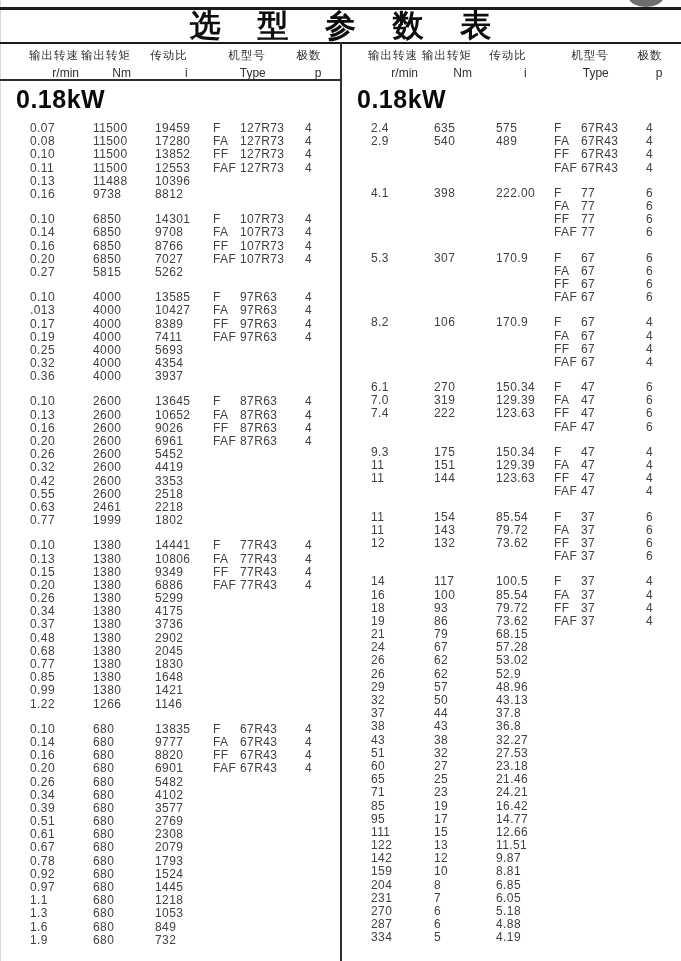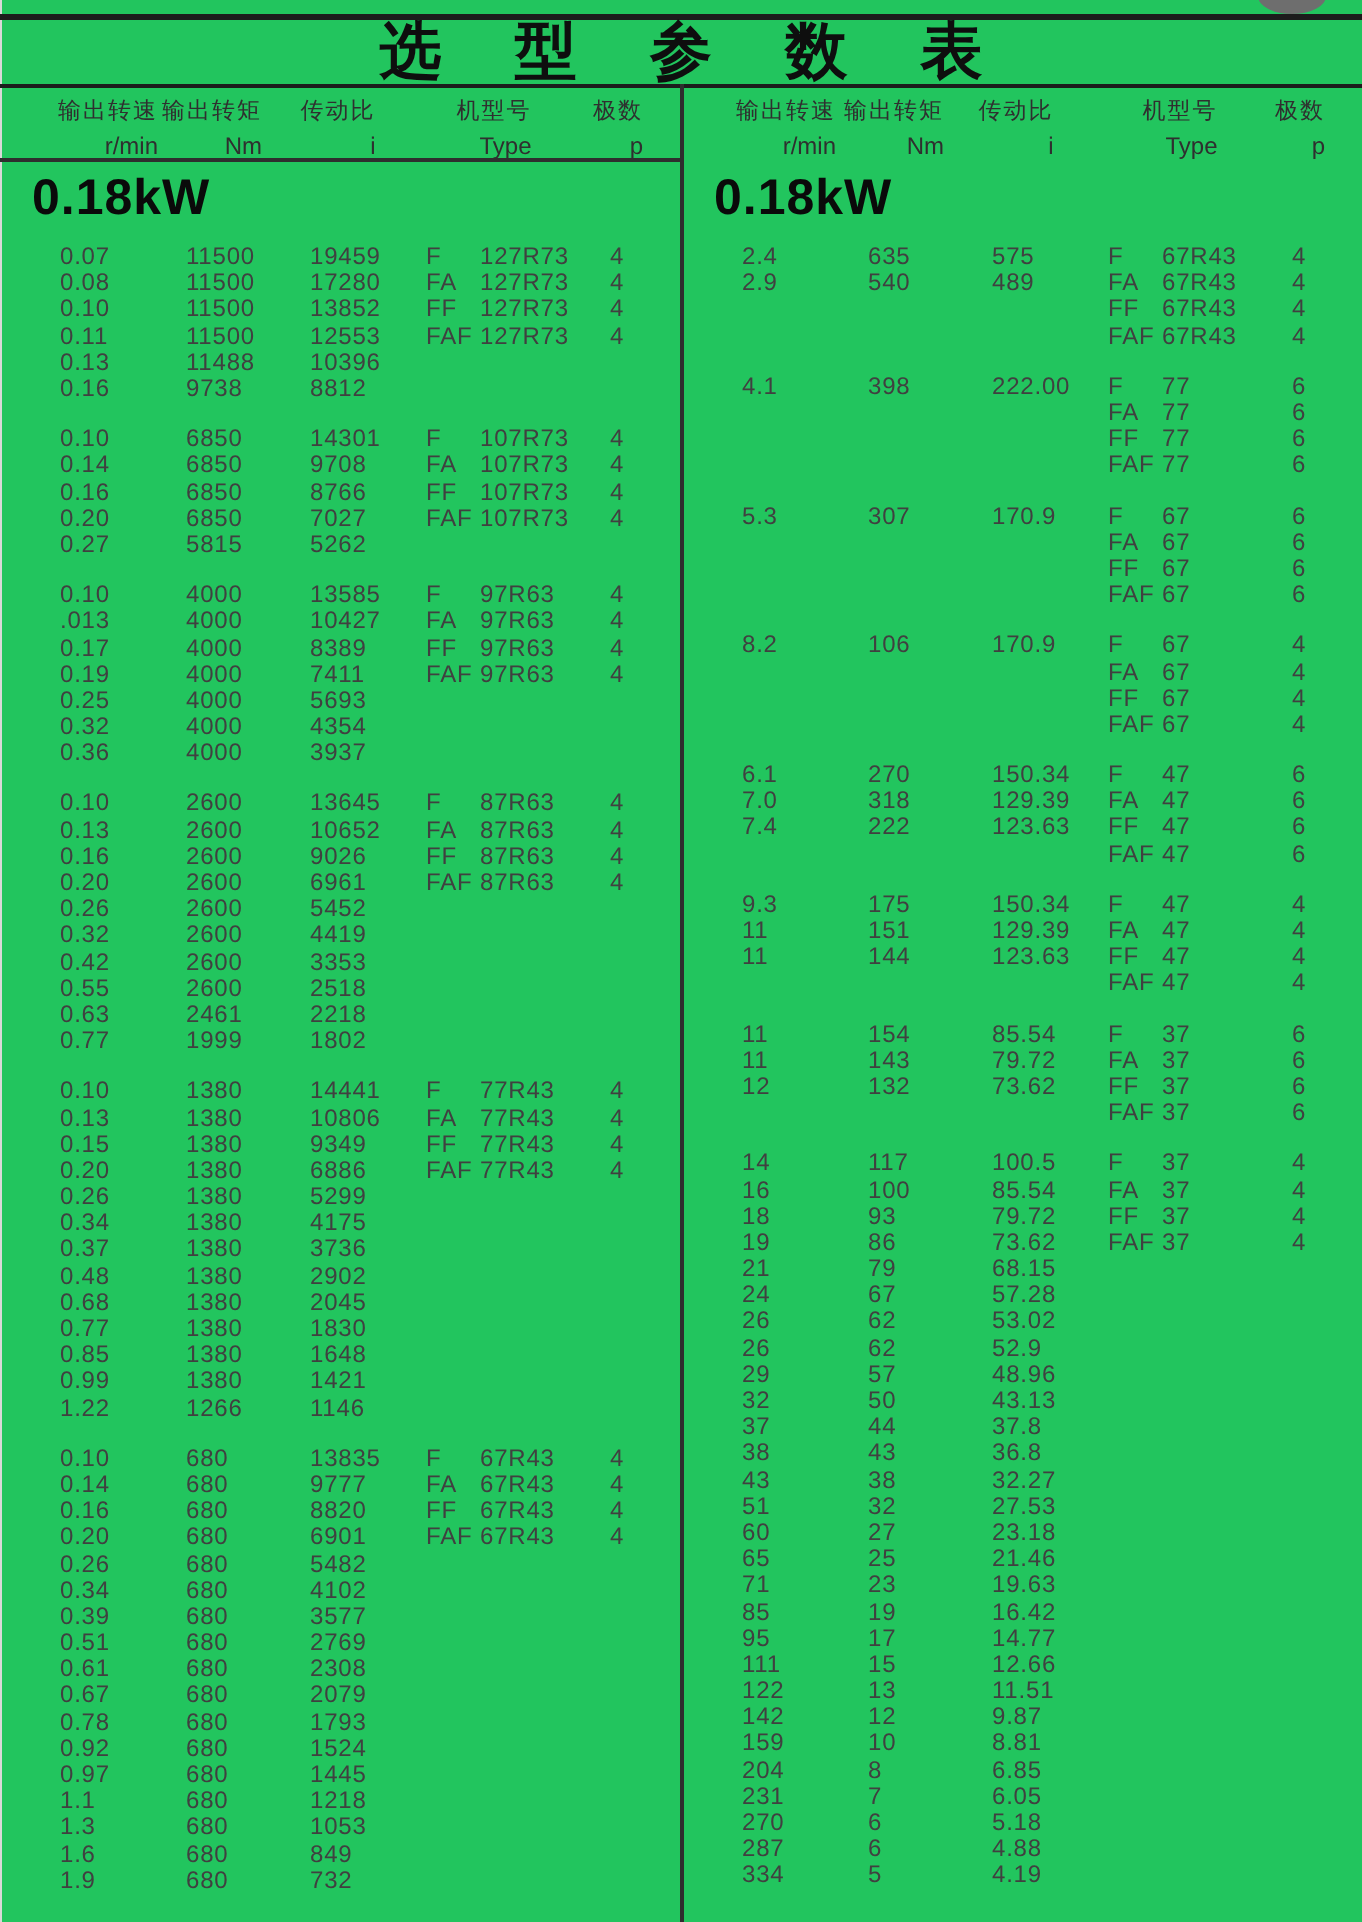--- a/index.html
+++ b/index.html
@@ -1,19 +1,19 @@
 <!DOCTYPE html>
 <html><head>
 <meta charset="utf-8">
 <style>
   html,body{margin:0;padding:0;background:#e8e8e8;}
   .sheet{
     position:relative;
     width:681px;height:961px;
-    background:#22c55e;
+    background:#ffffff;
     overflow:hidden;
     font-family:"Liberation Sans","DejaVu Sans",sans-serif;
     color:#404040;
     box-shadow:inset 1px 0 0 #d9d9d9;
   }
   
   .corner-blob{
     position:absolute;top:-11px;left:629px;
     width:34px;height:18px;
     background:#6e6e6e;border-radius:50%;
@@ -742,21 +742,21 @@
           <div class="row">
             <span class="c-speed">6.1</span>
             <span class="c-torque">270</span>
             <span class="c-ratio">150.34</span>
             <span class="c-prefix">F</span>
             <span class="c-model">47</span>
             <span class="c-poles">6</span>
           </div>
           <div class="row">
             <span class="c-speed">7.0</span>
-            <span class="c-torque">318</span>
+            <span class="c-torque">319</span>
             <span class="c-ratio">129.39</span>
             <span class="c-prefix">FA</span>
             <span class="c-model">47</span>
             <span class="c-poles">6</span>
           </div>
           <div class="row">
             <span class="c-speed">7.4</span>
             <span class="c-torque">222</span>
             <span class="c-ratio">123.63</span>
             <span class="c-prefix">FF</span>
@@ -965,21 +965,21 @@
             <span class="c-speed">65</span>
             <span class="c-torque">25</span>
             <span class="c-ratio">21.46</span>
             <span class="c-prefix"></span>
             <span class="c-model"></span>
             <span class="c-poles"></span>
           </div>
           <div class="row">
             <span class="c-speed">71</span>
             <span class="c-torque">23</span>
-            <span class="c-ratio">19.63</span>
+            <span class="c-ratio">24.21</span>
             <span class="c-prefix"></span>
             <span class="c-model"></span>
             <span class="c-poles"></span>
           </div>
           <div class="row">
             <span class="c-speed">85</span>
             <span class="c-torque">19</span>
             <span class="c-ratio">16.42</span>
             <span class="c-prefix"></span>
             <span class="c-model"></span>

